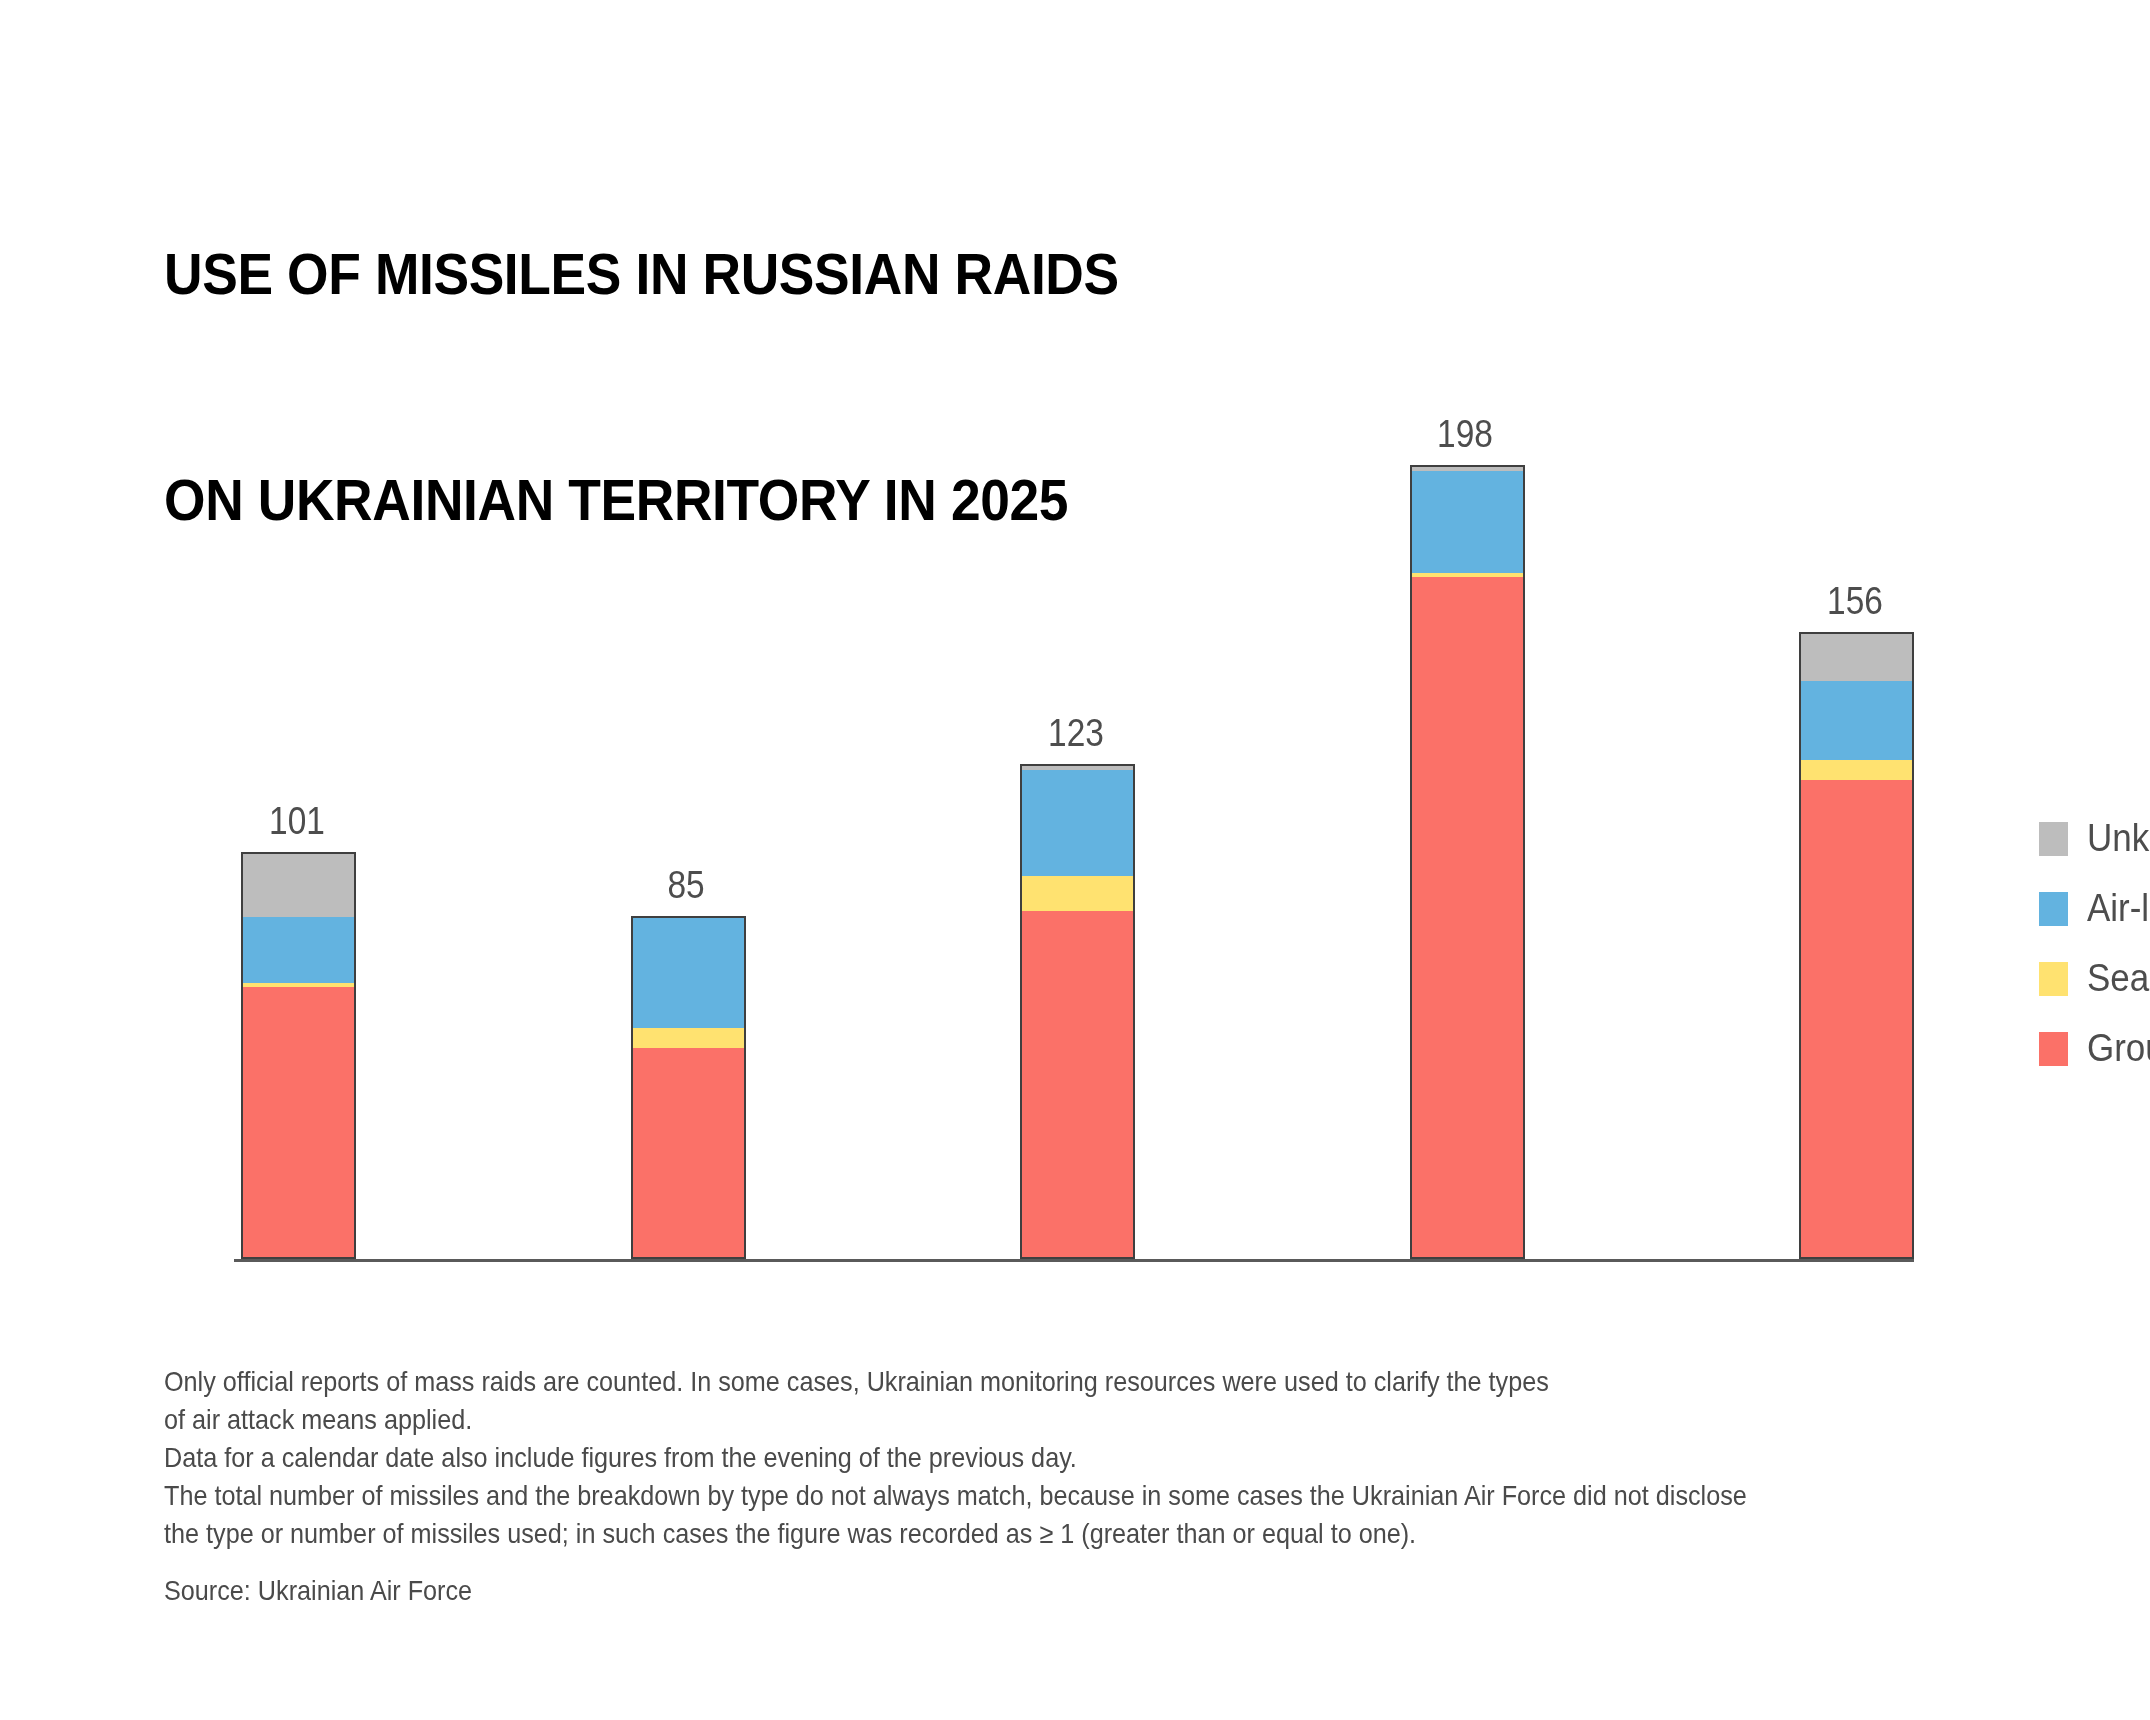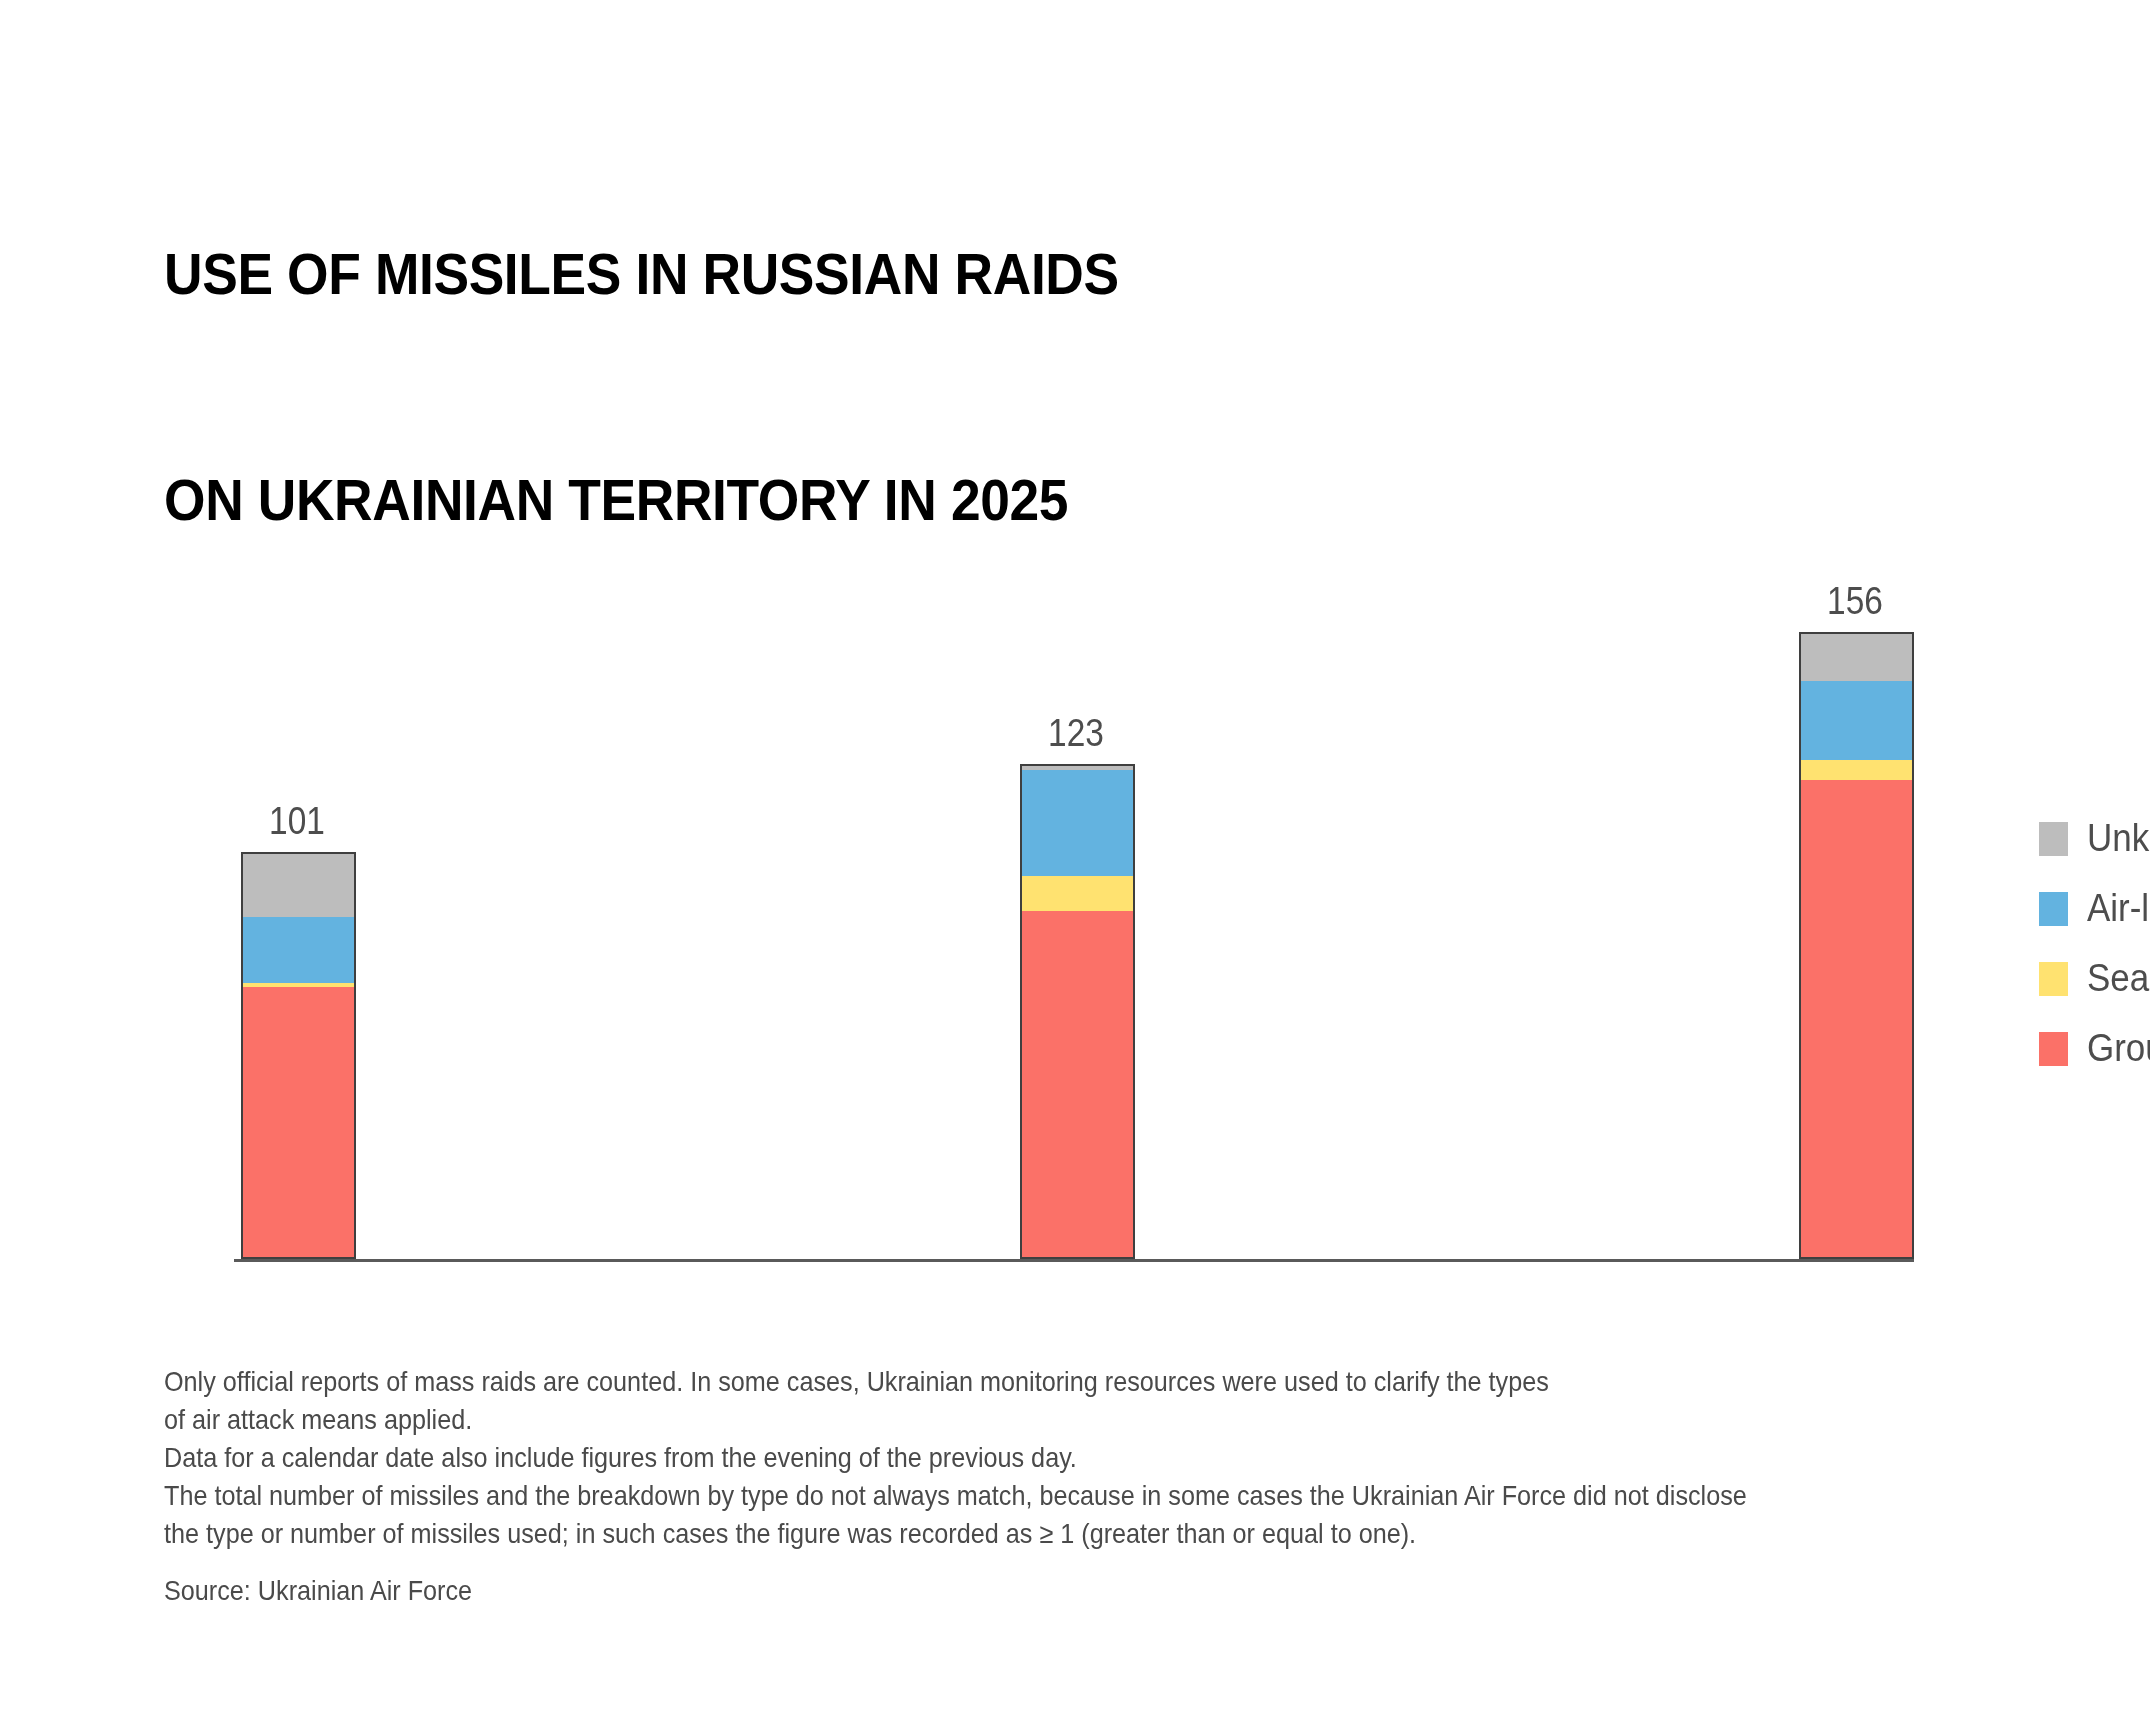--- a/index.html
+++ b/index.html
@@ -179,26 +179,43 @@
       <div class="bar-slot">
         <div class="bar-value" style="bottom: 416px;">101</div>
         <div class="bar-stack" style="height: 403px;">
           <div class="seg seg-unknown" style="height: 16.8317%; background: rgb(189, 189, 189);"></div>
           <div class="seg seg-air" style="height: 17.8218%; background: rgb(99, 179, 224);"></div>
           <div class="seg seg-sea" style="height: 0.990099%; background: rgb(255, 226, 112);"></div>
           <div class="seg seg-ground" style="height: 72.2772%; background: rgb(251, 113, 104);"></div>
         </div>
       </div>
       <div class="bar-slot">
+        <div class="bar-value" style="bottom: 352px;">85</div>
+        <div class="bar-stack" style="height: 339px;">
+          <div class="seg seg-air" style="height: 32.9412%; background: rgb(99, 179, 224);"></div>
+          <div class="seg seg-sea" style="height: 5.88235%; background: rgb(255, 226, 112);"></div>
+          <div class="seg seg-ground" style="height: 62.3529%; background: rgb(251, 113, 104);"></div>
+        </div>
+      </div>
+      <div class="bar-slot">
         <div class="bar-value" style="bottom: 504px;">123</div>
         <div class="bar-stack" style="height: 491px;">
           <div class="seg seg-unknown" style="height: 0.813008%; background: rgb(189, 189, 189);"></div>
           <div class="seg seg-air" style="height: 21.9512%; background: rgb(99, 179, 224);"></div>
           <div class="seg seg-sea" style="height: 7.31707%; background: rgb(255, 226, 112);"></div>
           <div class="seg seg-ground" style="height: 71.5447%; background: rgb(251, 113, 104);"></div>
+        </div>
+      </div>
+      <div class="bar-slot">
+        <div class="bar-value" style="bottom: 803px;">198</div>
+        <div class="bar-stack" style="height: 790px;">
+          <div class="seg seg-unknown" style="height: 0.505051%; background: rgb(189, 189, 189);"></div>
+          <div class="seg seg-air" style="height: 13.1313%; background: rgb(99, 179, 224);"></div>
+          <div class="seg seg-sea" style="height: 0.505051%; background: rgb(255, 226, 112);"></div>
+          <div class="seg seg-ground" style="height: 87.8788%; background: rgb(251, 113, 104);"></div>
         </div>
       </div>
       <div class="bar-slot">
         <div class="bar-value" style="bottom: 636px;">156</div>
         <div class="bar-stack" style="height: 623px;">
           <div class="seg seg-unknown" style="height: 7.69231%; background: rgb(189, 189, 189);"></div>
           <div class="seg seg-air" style="height: 12.8205%; background: rgb(99, 179, 224);"></div>
           <div class="seg seg-sea" style="height: 3.20513%; background: rgb(255, 226, 112);"></div>
           <div class="seg seg-ground" style="height: 77.5641%; background: rgb(251, 113, 104);"></div>
         </div>

